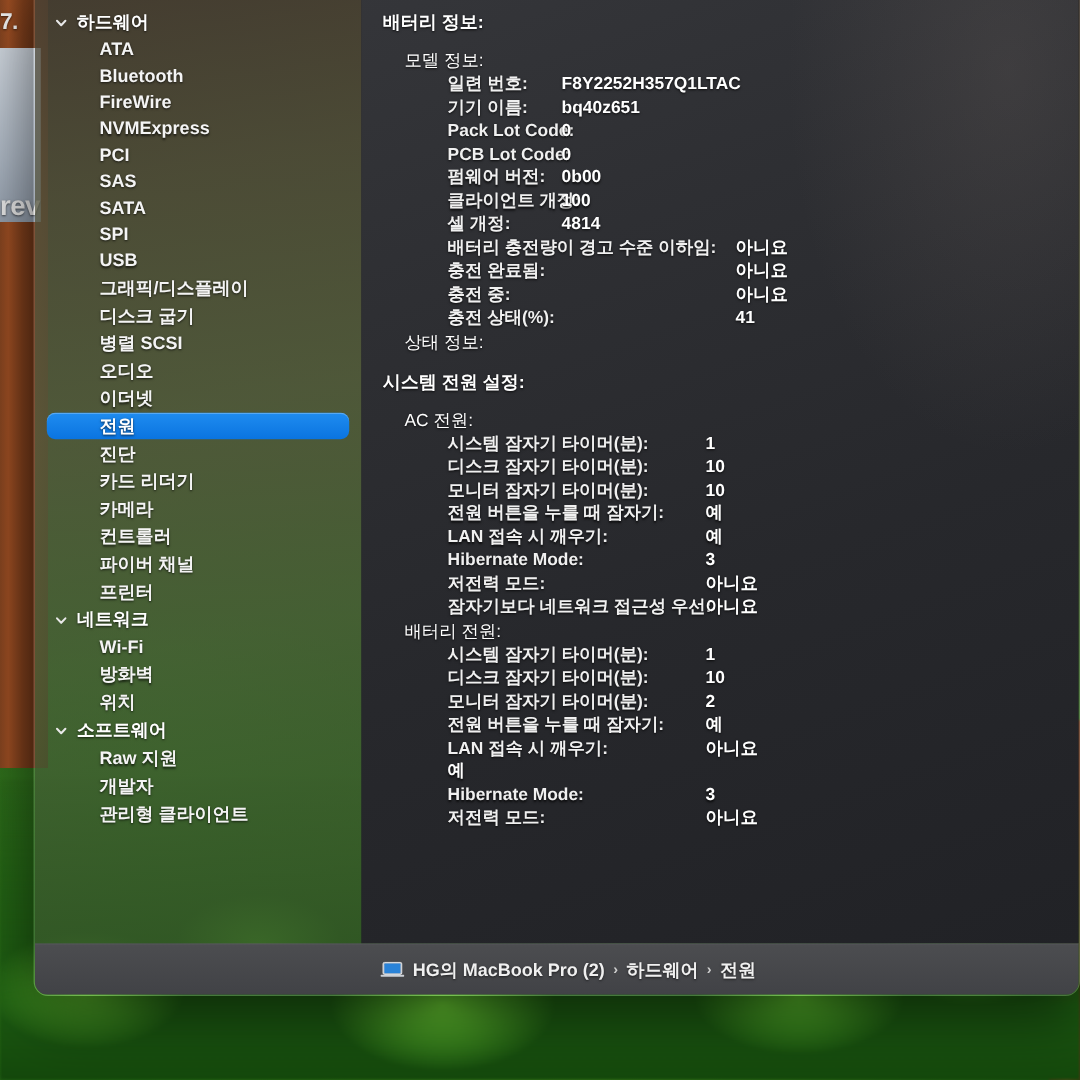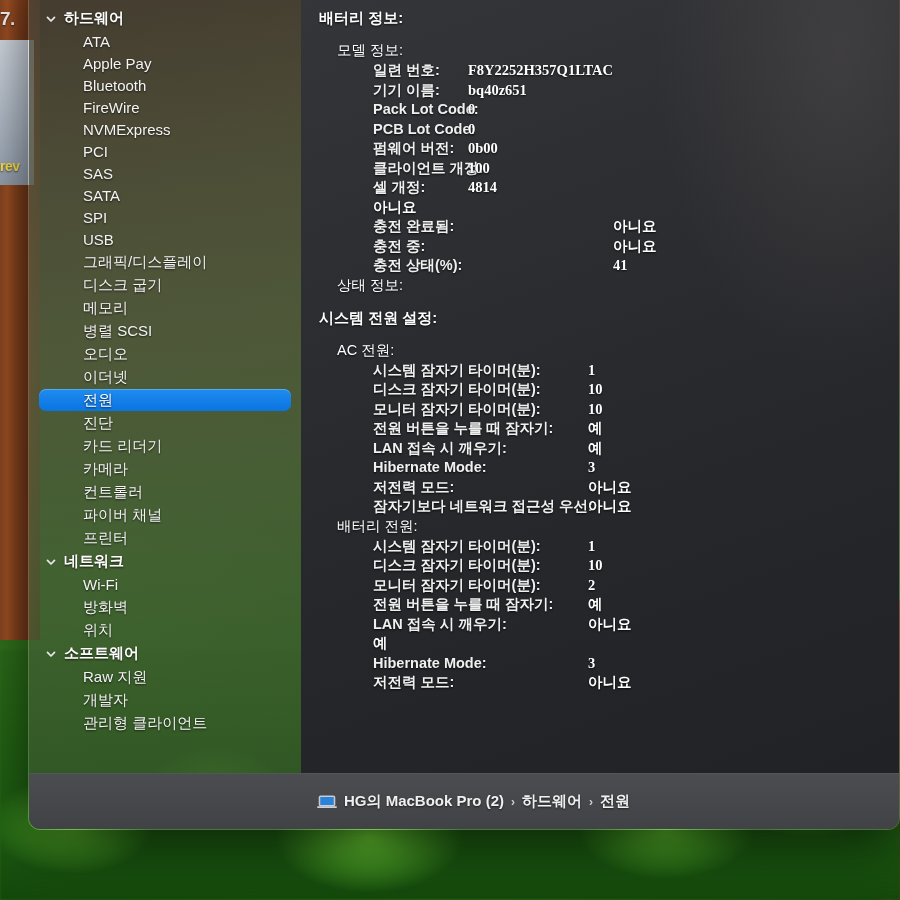--- a/index.html
+++ b/index.html
@@ -44,21 +44,21 @@
   .wp-topleft-card {
     position:absolute; left:-2px; top:40px; width:36px; height:145px;
     background:linear-gradient(160deg,#cfd6de 0%,#aab4c0 60%,#8d98a6 100%);
     filter:blur(0.4px);
   }
   .wp-text {
     position:absolute; color:#f2f2f2; font-weight:bold;
     text-shadow:0 1px 2px rgba(0,0,0,.6); letter-spacing:-.5px;
   }
   .wp-text.t1 { left:0px; top:8px; font-size:19px; }
-  .wp-text.t2 { left:0px; top:158px; font-size:14px; color:#fde047; }
+  .wp-text.t2 { left:0px; top:158px; font-size:23px; color:#e5e5e5; }
 
   
   #window {
     position:absolute; left:28px; top:-22px; width:872px; height:852px;
     border-radius:12px;
     overflow:hidden;
     z-index:2;
     box-shadow:0 18px 50px rgba(0,0,0,.55);
     border:1px solid rgba(255,255,255,.18);
     display:flex; flex-direction:column;
@@ -90,21 +90,21 @@
   }
   .sb-group .lbl {
     color:#ffffff; font-size:15px; font-weight:bold;
     text-shadow:0 1px 2px rgba(0,0,0,.7);
   }
   .sb-item {
     padding:1.5px 6px 1.5px 44px; margin-bottom:1px;
     border-radius:7px;
   }
   .sb-item .lbl {
-    color:#f4f4f4; font-size:15px; font-weight:normal;
+    color:#f4f4f4; font-size:15px; font-weight:bold;
     text-shadow:0 1px 2px rgba(0,0,0,.7);
     white-space:nowrap;
     text-align:center;
   }
   .sb-item.selected {
     background:linear-gradient(180deg,#1f8cf0 0%,#0a74e0 100%);
     box-shadow:inset 0 1px 0 rgba(255,255,255,.25);
   }
   .sb-item.selected .lbl { color:#ffffff; }
 
@@ -136,32 +136,31 @@
   .row { display:flex; line-height:19.5px; }
   .row .k {
     color:#f0f0f0; font-size:14.5px; font-weight:bold;
     text-shadow:0 1px 2px rgba(0,0,0,.8);
     white-space:nowrap;
   }
   .row .v {
     color:#ffffff; font-size:14.5px; font-weight:bold;
     text-shadow:0 1px 2px rgba(0,0,0,.8);
     white-space:nowrap;
-    font-family:Liberation Serif, serif;
   }
   .row.wide .k { width:240px; }
   .row.wide .v { }
   .row.narrow .k { width:95px; }
   .row.mid .k { width:215px; }
   .gap { height:13px; }
   .gap-sm { height:5px; }
 
   
   #footer {
-    height:56px; flex:none;
+    height:43px; flex:none;
     background:linear-gradient(180deg,#4c4d50 0%,#414246 100%);
     border-top:1px solid rgba(255,255,255,.10);
     display:flex; align-items:center;
     padding-left:8px;
   }
   .fb-spacer { width:280px; flex:none; }
   .crumbs { display:flex; align-items:center; gap:7px; }
   .mac-icon { width:20px; height:14px; flex:none; }
   .crumb {
     color:#f0f0f0; font-size:15px; font-weight:bold;
@@ -191,32 +190,30 @@
 
         <div class="sb-group">
           <span class="chev">
             <svg viewBox="0 0 12 12" width="12" height="12">
                 <path d="M2.5 4.3 L6 8 L9.5 4.3" stroke="#e8e8e8" stroke-width="1.7" fill="none" stroke-linecap="round" stroke-linejoin="round"></path>
               </svg>
           </span>
           <span class="lbl">하드웨어</span>
         </div>
         <div class="sb-item"><span class="lbl">ATA</span></div>
-        <div class="sb-item"><span class="lbl">Apple Pay</span></div>
         <div class="sb-item"><span class="lbl">Bluetooth</span></div>
         <div class="sb-item"><span class="lbl">FireWire</span></div>
         <div class="sb-item"><span class="lbl">NVMExpress</span></div>
         <div class="sb-item"><span class="lbl">PCI</span></div>
         <div class="sb-item"><span class="lbl">SAS</span></div>
         <div class="sb-item"><span class="lbl">SATA</span></div>
         <div class="sb-item"><span class="lbl">SPI</span></div>
         <div class="sb-item"><span class="lbl">USB</span></div>
         <div class="sb-item"><span class="lbl">그래픽/디스플레이</span></div>
         <div class="sb-item"><span class="lbl">디스크 굽기</span></div>
-        <div class="sb-item"><span class="lbl">메모리</span></div>
         <div class="sb-item"><span class="lbl">병렬 SCSI</span></div>
         <div class="sb-item"><span class="lbl">오디오</span></div>
         <div class="sb-item"><span class="lbl">이더넷</span></div>
         <div class="sb-item selected"><span class="lbl">전원</span></div>
         <div class="sb-item"><span class="lbl">진단</span></div>
         <div class="sb-item"><span class="lbl">카드 리더기</span></div>
         <div class="sb-item"><span class="lbl">카메라</span></div>
         <div class="sb-item"><span class="lbl">컨트롤러</span></div>
         <div class="sb-item"><span class="lbl">파이버 채널</span></div>
         <div class="sb-item"><span class="lbl">프린터</span></div>
@@ -280,20 +277,21 @@
           <span class="v">100</span>
         </div>
         <div class="row narrow">
           <span class="k">셀 개정:</span>
           <span class="v">4814</span>
         </div>
       </div>
 
       <div class="rows">
         <div class="row wide">
+          <span class="k">배터리 충전량이 경고 수준 이하임:</span>
           <span class="v">아니요</span>
         </div>
         <div class="row wide">
           <span class="k">충전 완료됨:</span>
           <span class="v">아니요</span>
         </div>
         <div class="row wide">
           <span class="k">충전 중:</span>
           <span class="v">아니요</span>
         </div>

